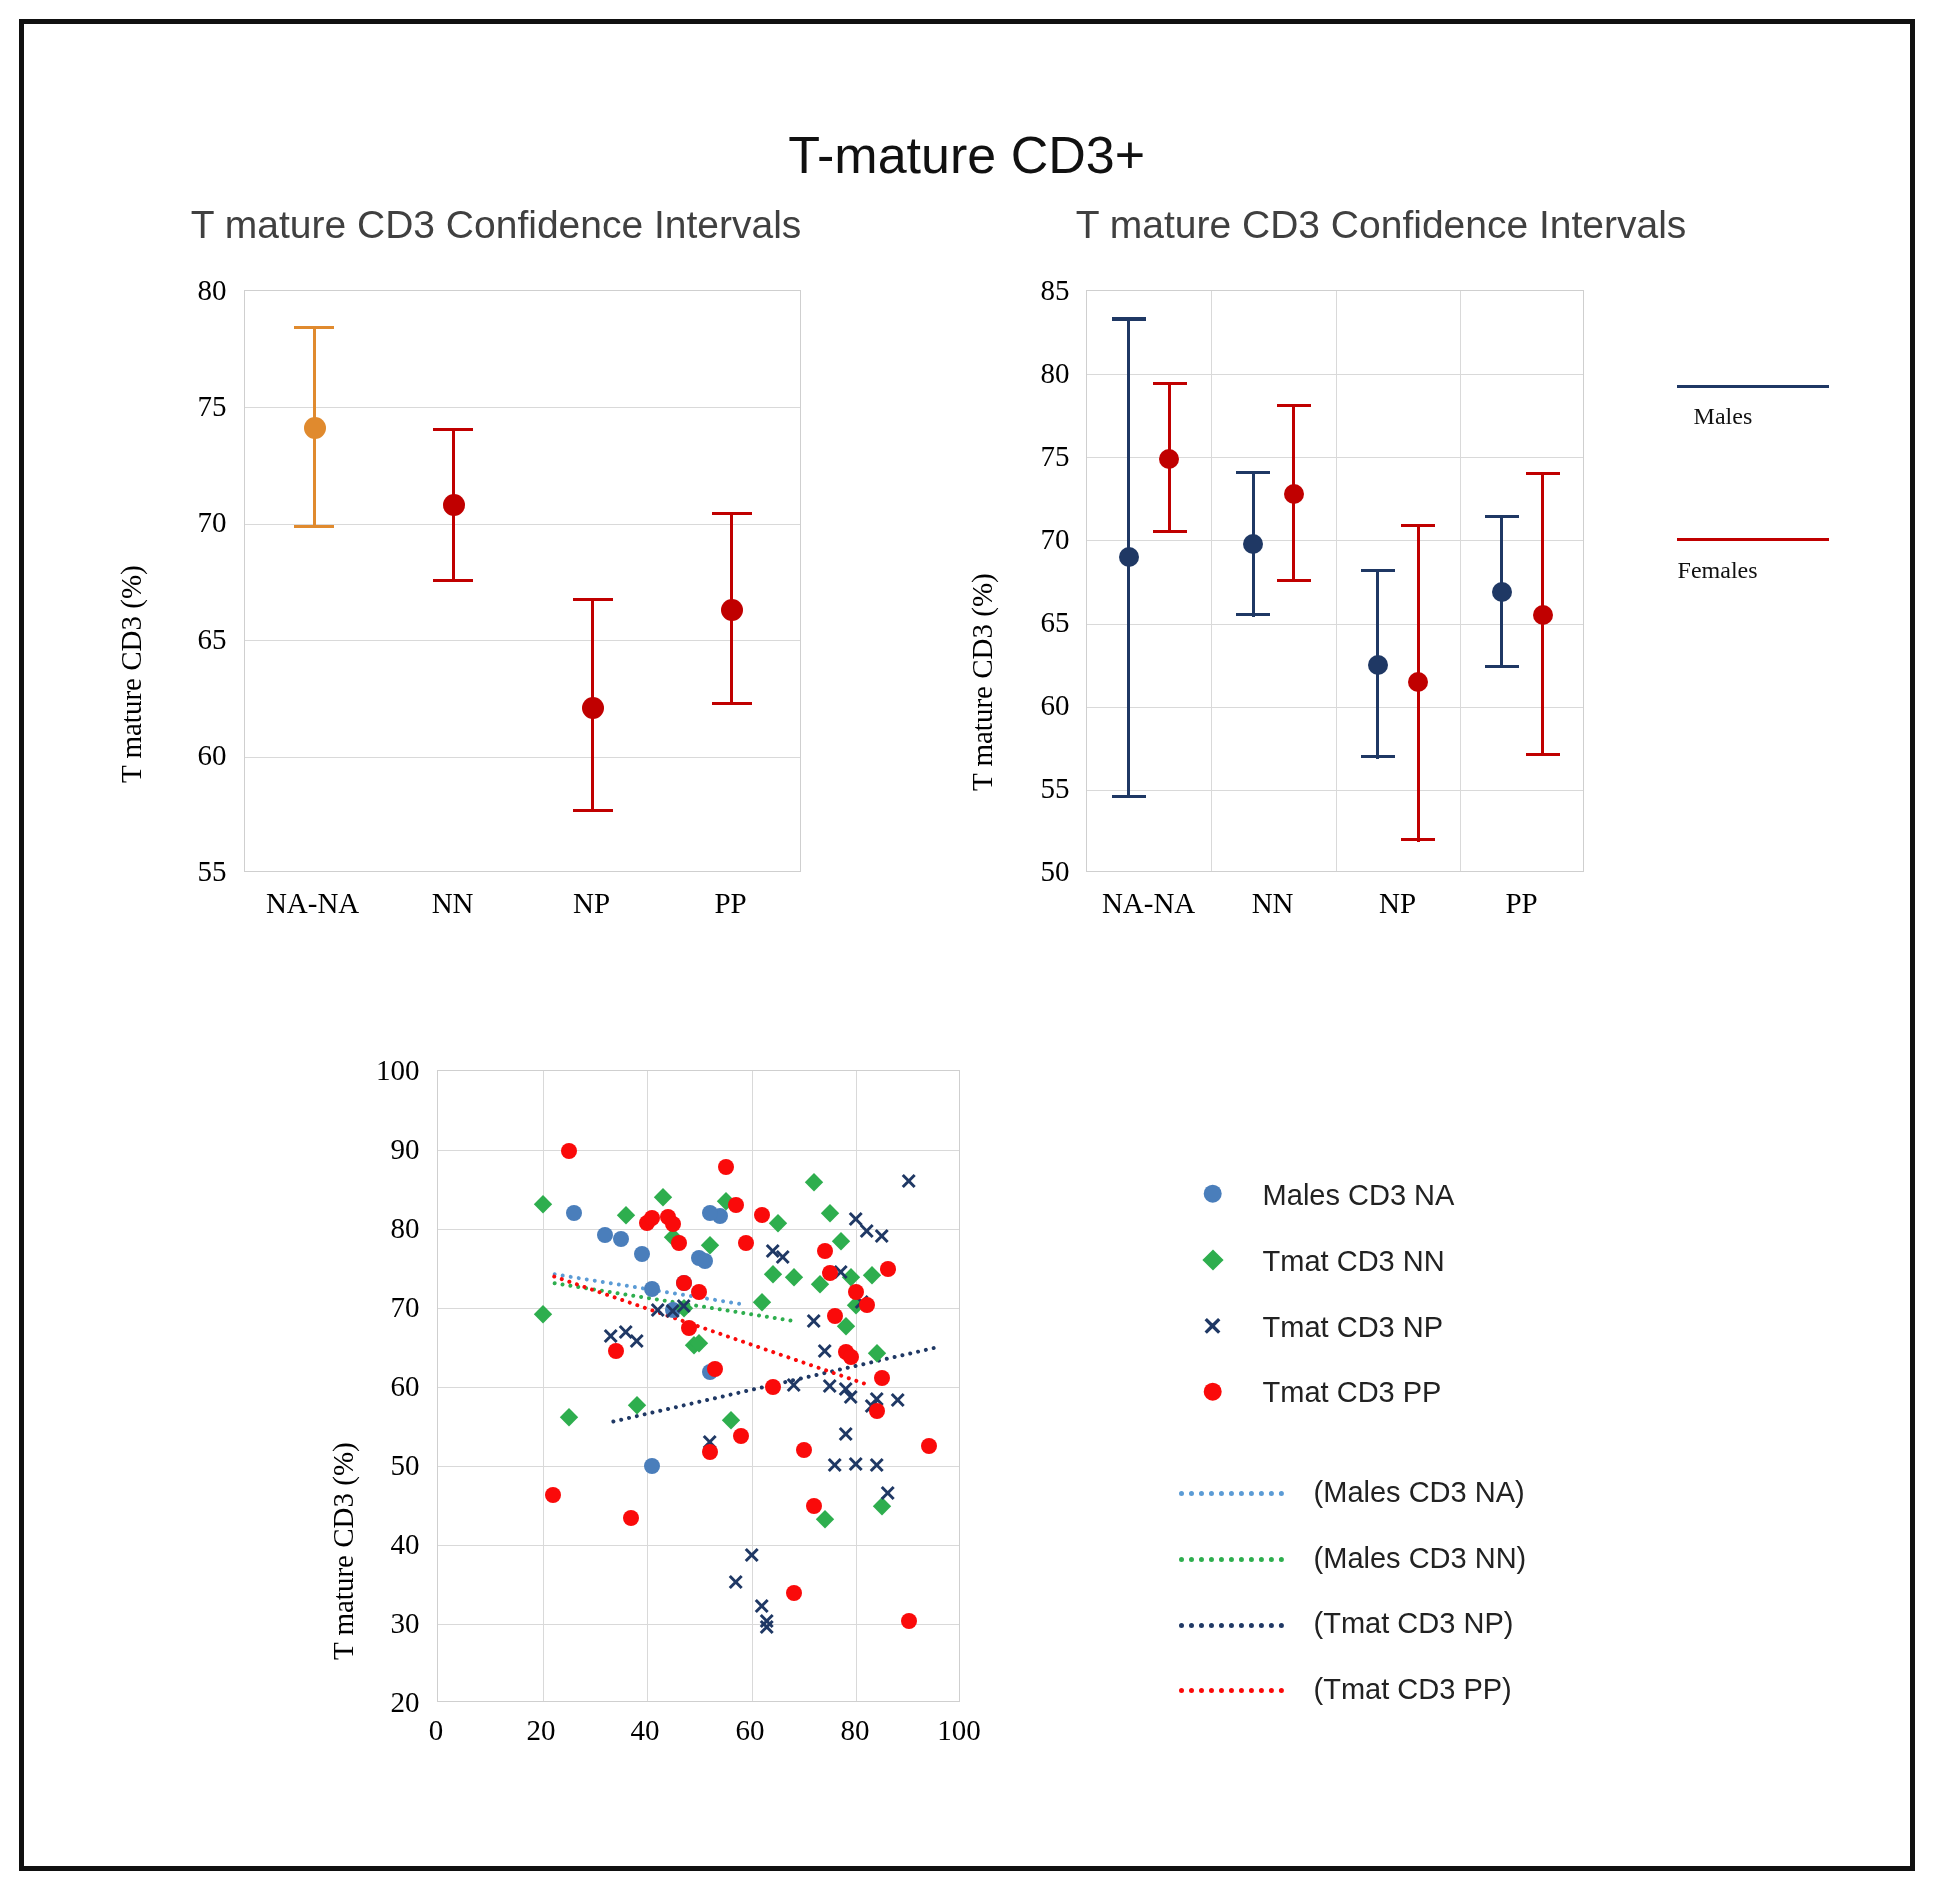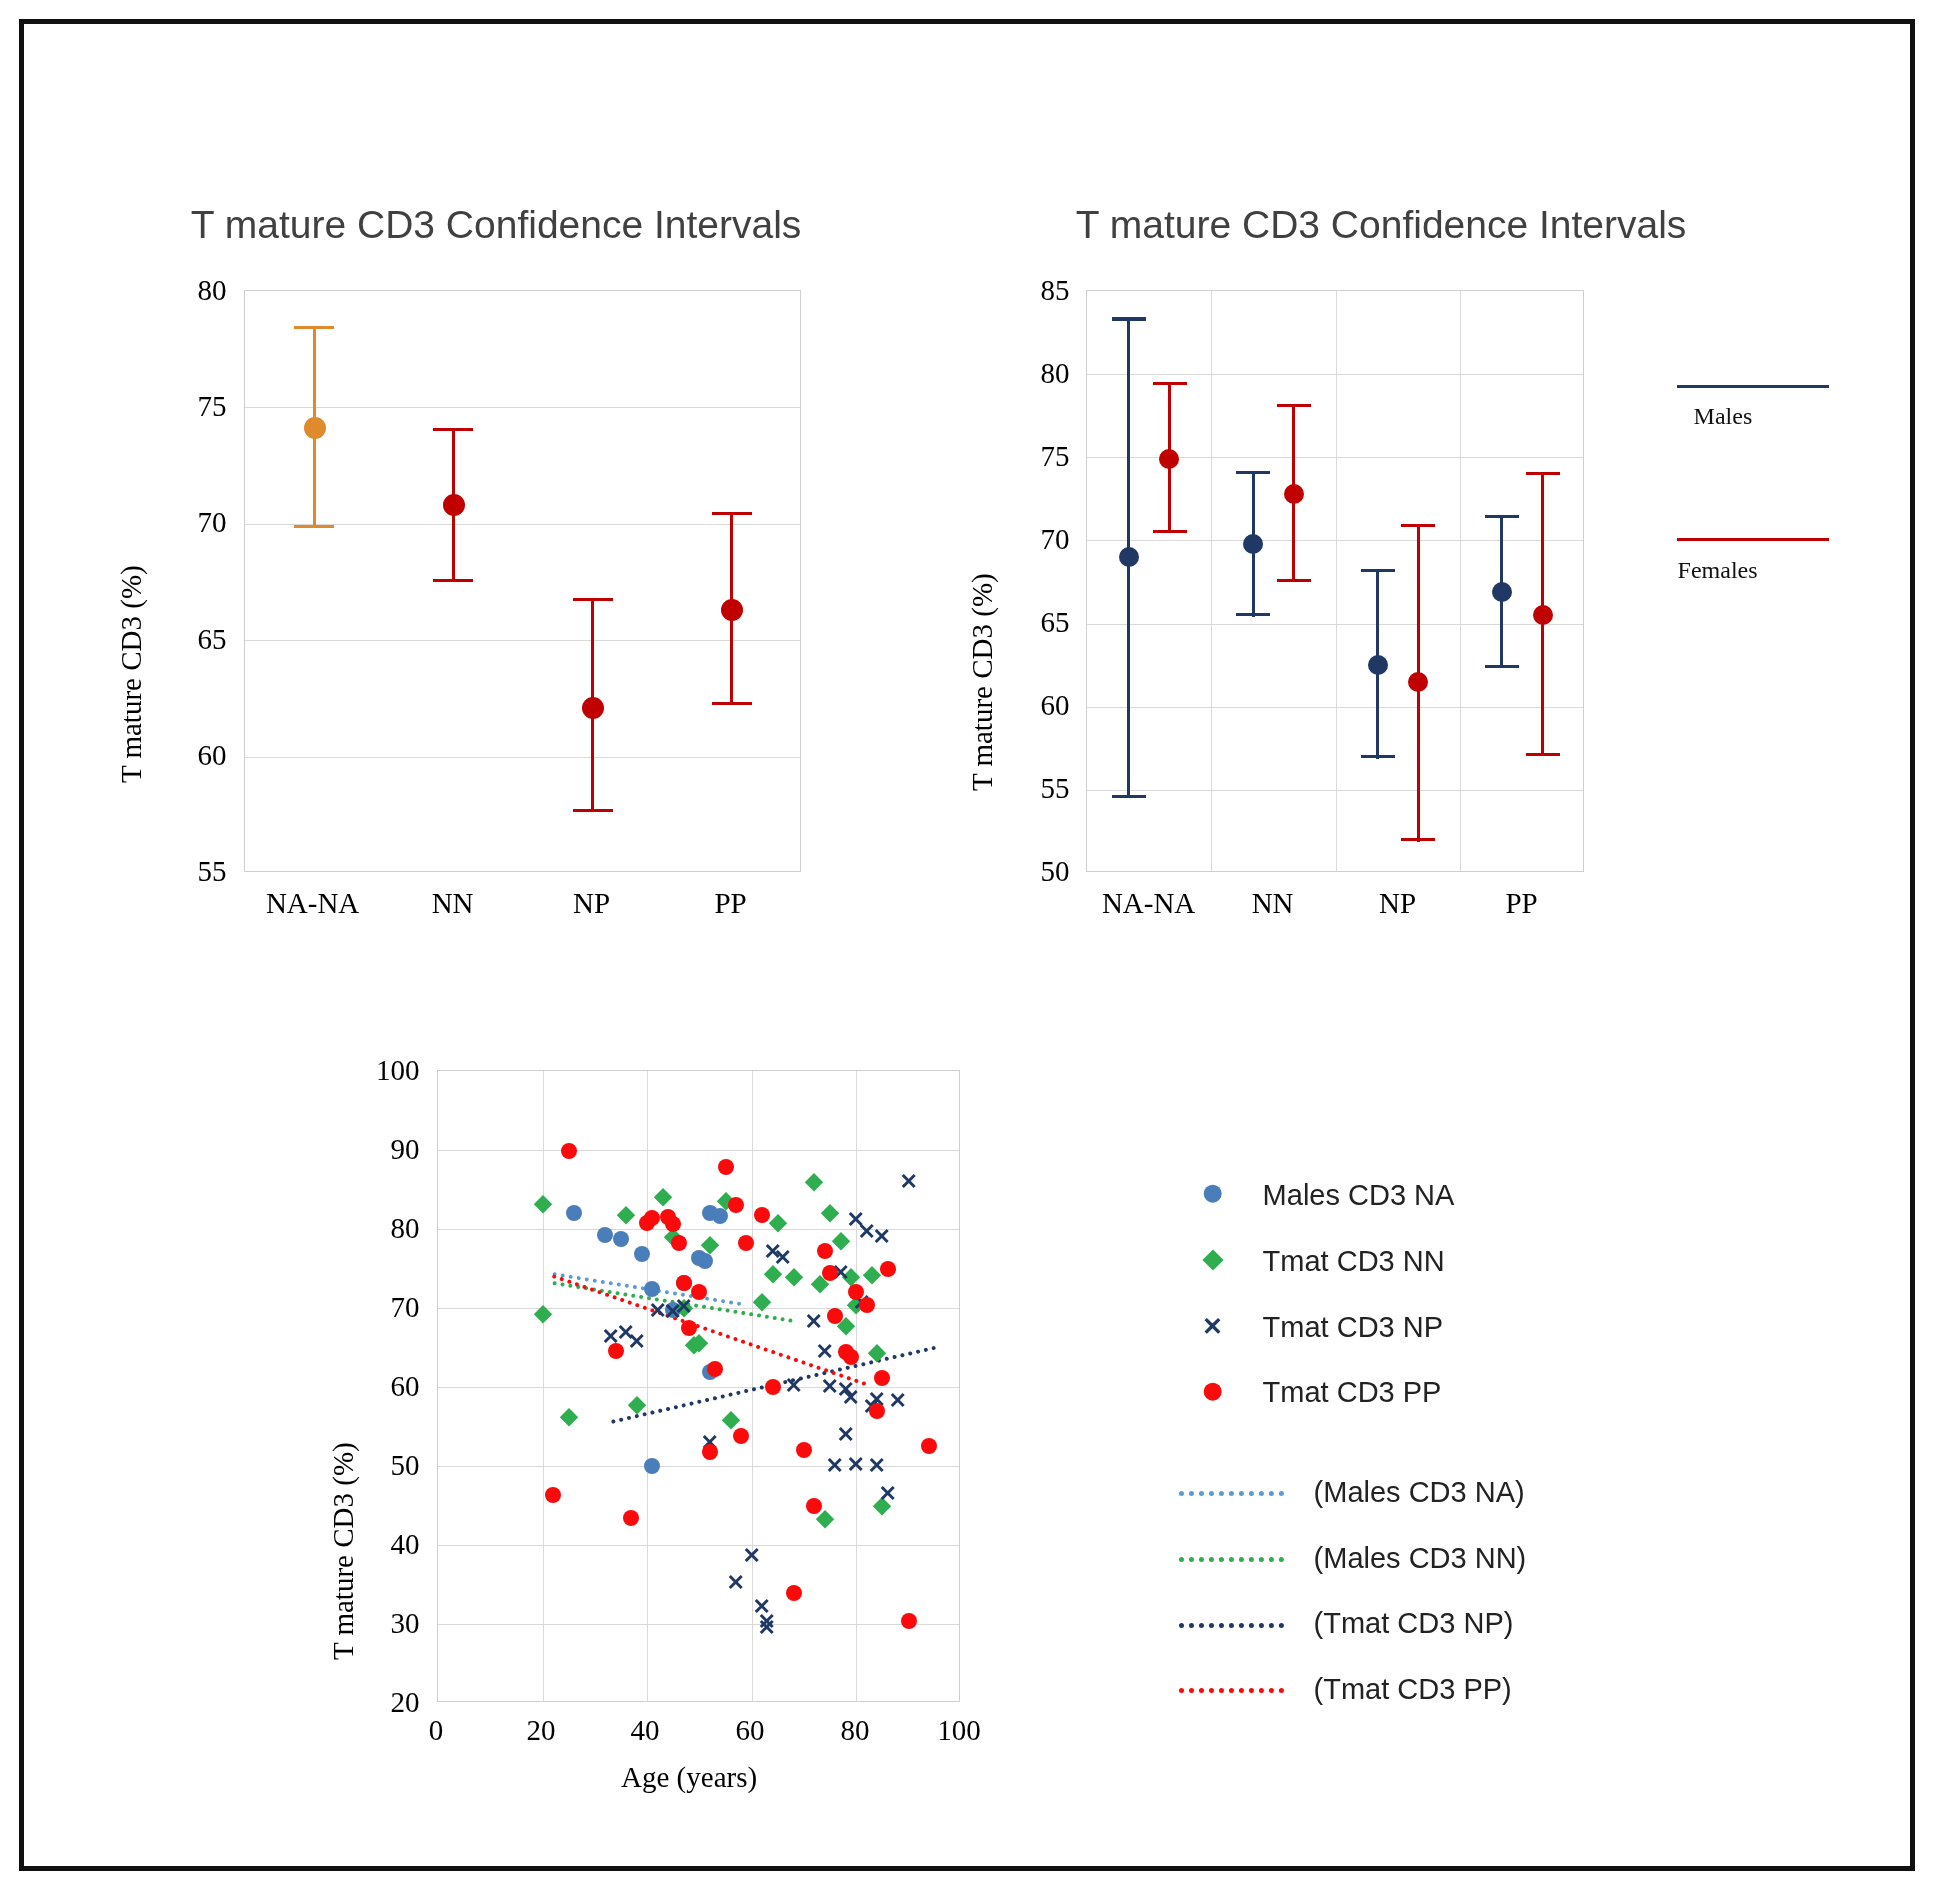--- a/index.html
+++ b/index.html
@@ -23,20 +23,21 @@
   .legend-item{position:absolute;font-size:29px;font-family:"Liberation Sans",sans-serif;color:#222;}
   .leg-line{position:absolute;height:3.4px;}
   .leg-dotted{position:absolute;height:0;border-top:5px dotted;}
   .mf-label{position:absolute;font-size:24px;color:#111;}
 </style>
 </head>
 <body>
 
 <div class="frame">
 
+  <div class="fig-title">T-mature CD3+</div>
 
   <div class="panel" id="panelL" style="left:51px;top:177px;width:843px;height:784px;">
     <div class="panel-title" style="left:101px;top:0px;width:641px;">T mature CD3 Confidence Intervals</div>
     <div class="axis-label-y" style="left:40px;top:582px;">T mature CD3 (%)</div>
     <div class="plot" id="plotL" style="left:169px;top:89px;width:557px;height:582px;">
         <div class="gridline" style="top:466px;"></div>
         <div class="gridline" style="top:349px;"></div>
         <div class="gridline" style="top:233px;"></div>
         <div class="gridline" style="top:116px;"></div>
         <div class="err-line" style="left:68px;top:35px;height:202px;background:#e08a2e;"></div>
@@ -128,21 +129,20 @@
       <div class="ytick" style="left:34px;top:172px;width:93px;">80</div>
       <div class="ytick" style="left:34px;top:89px;width:93px;">85</div>
       <div class="xtick" style="left:113px;top:686px;width:186px;">NA-NA</div>
       <div class="xtick" style="left:237px;top:686px;width:186px;">NN</div>
       <div class="xtick" style="left:362px;top:686px;width:186px;">NP</div>
       <div class="xtick" style="left:486px;top:686px;width:186px;">PP</div>
     </div>
 
   <div class="panel" id="panelS" style="left:278px;top:1029px;width:1518px;height:784px;">
     <div class="axis-label-y" style="left:25px;top:607px;">T mature CD3 (%)</div>
-    <div class="axis-label-x" style="left:101px;top:708px;width:573px;">Age (years)</div>
     <div class="plot" id="plotS" style="left:135px;top:17px;width:523px;height:632px;">
         <div class="gridline" style="top:553px;"></div>
         <div class="gridline" style="top:474px;"></div>
         <div class="gridline" style="top:395px;"></div>
         <div class="gridline" style="top:316px;"></div>
         <div class="gridline" style="top:237px;"></div>
         <div class="gridline" style="top:158px;"></div>
         <div class="gridline" style="top:79px;"></div>
         <div class="vgrid" style="left:105px;"></div>
         <div class="vgrid" style="left:209px;"></div>

